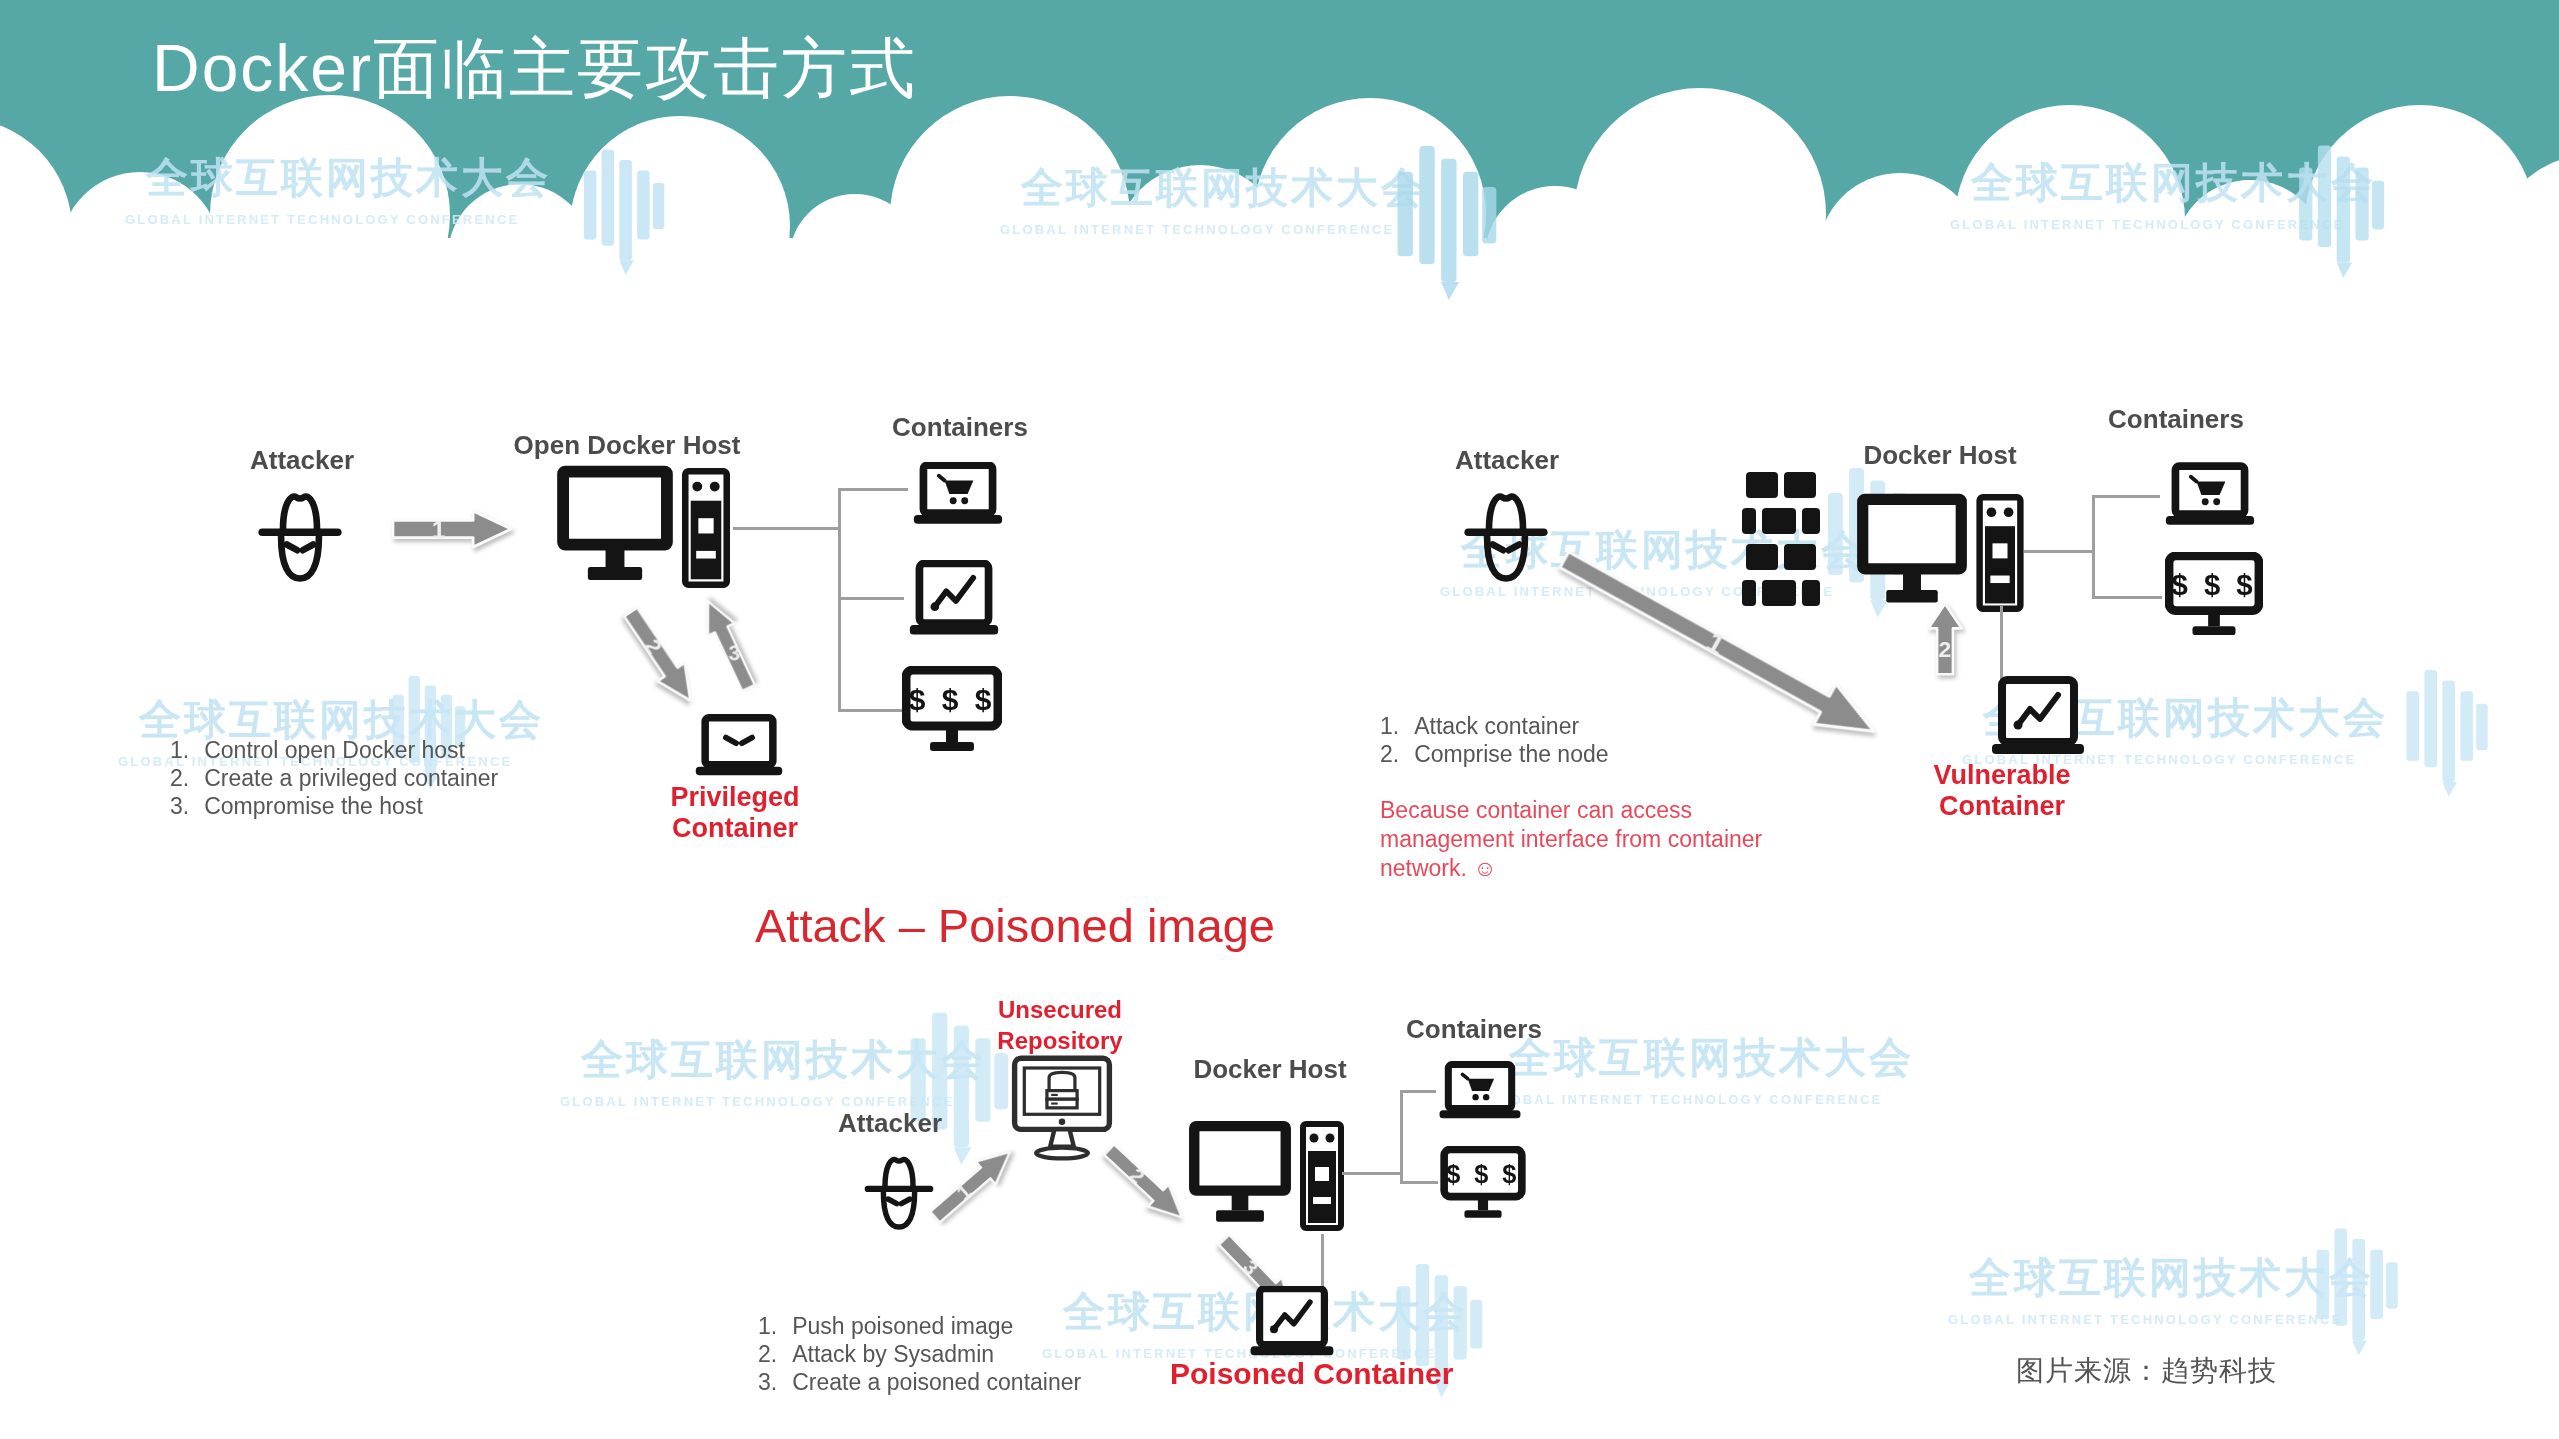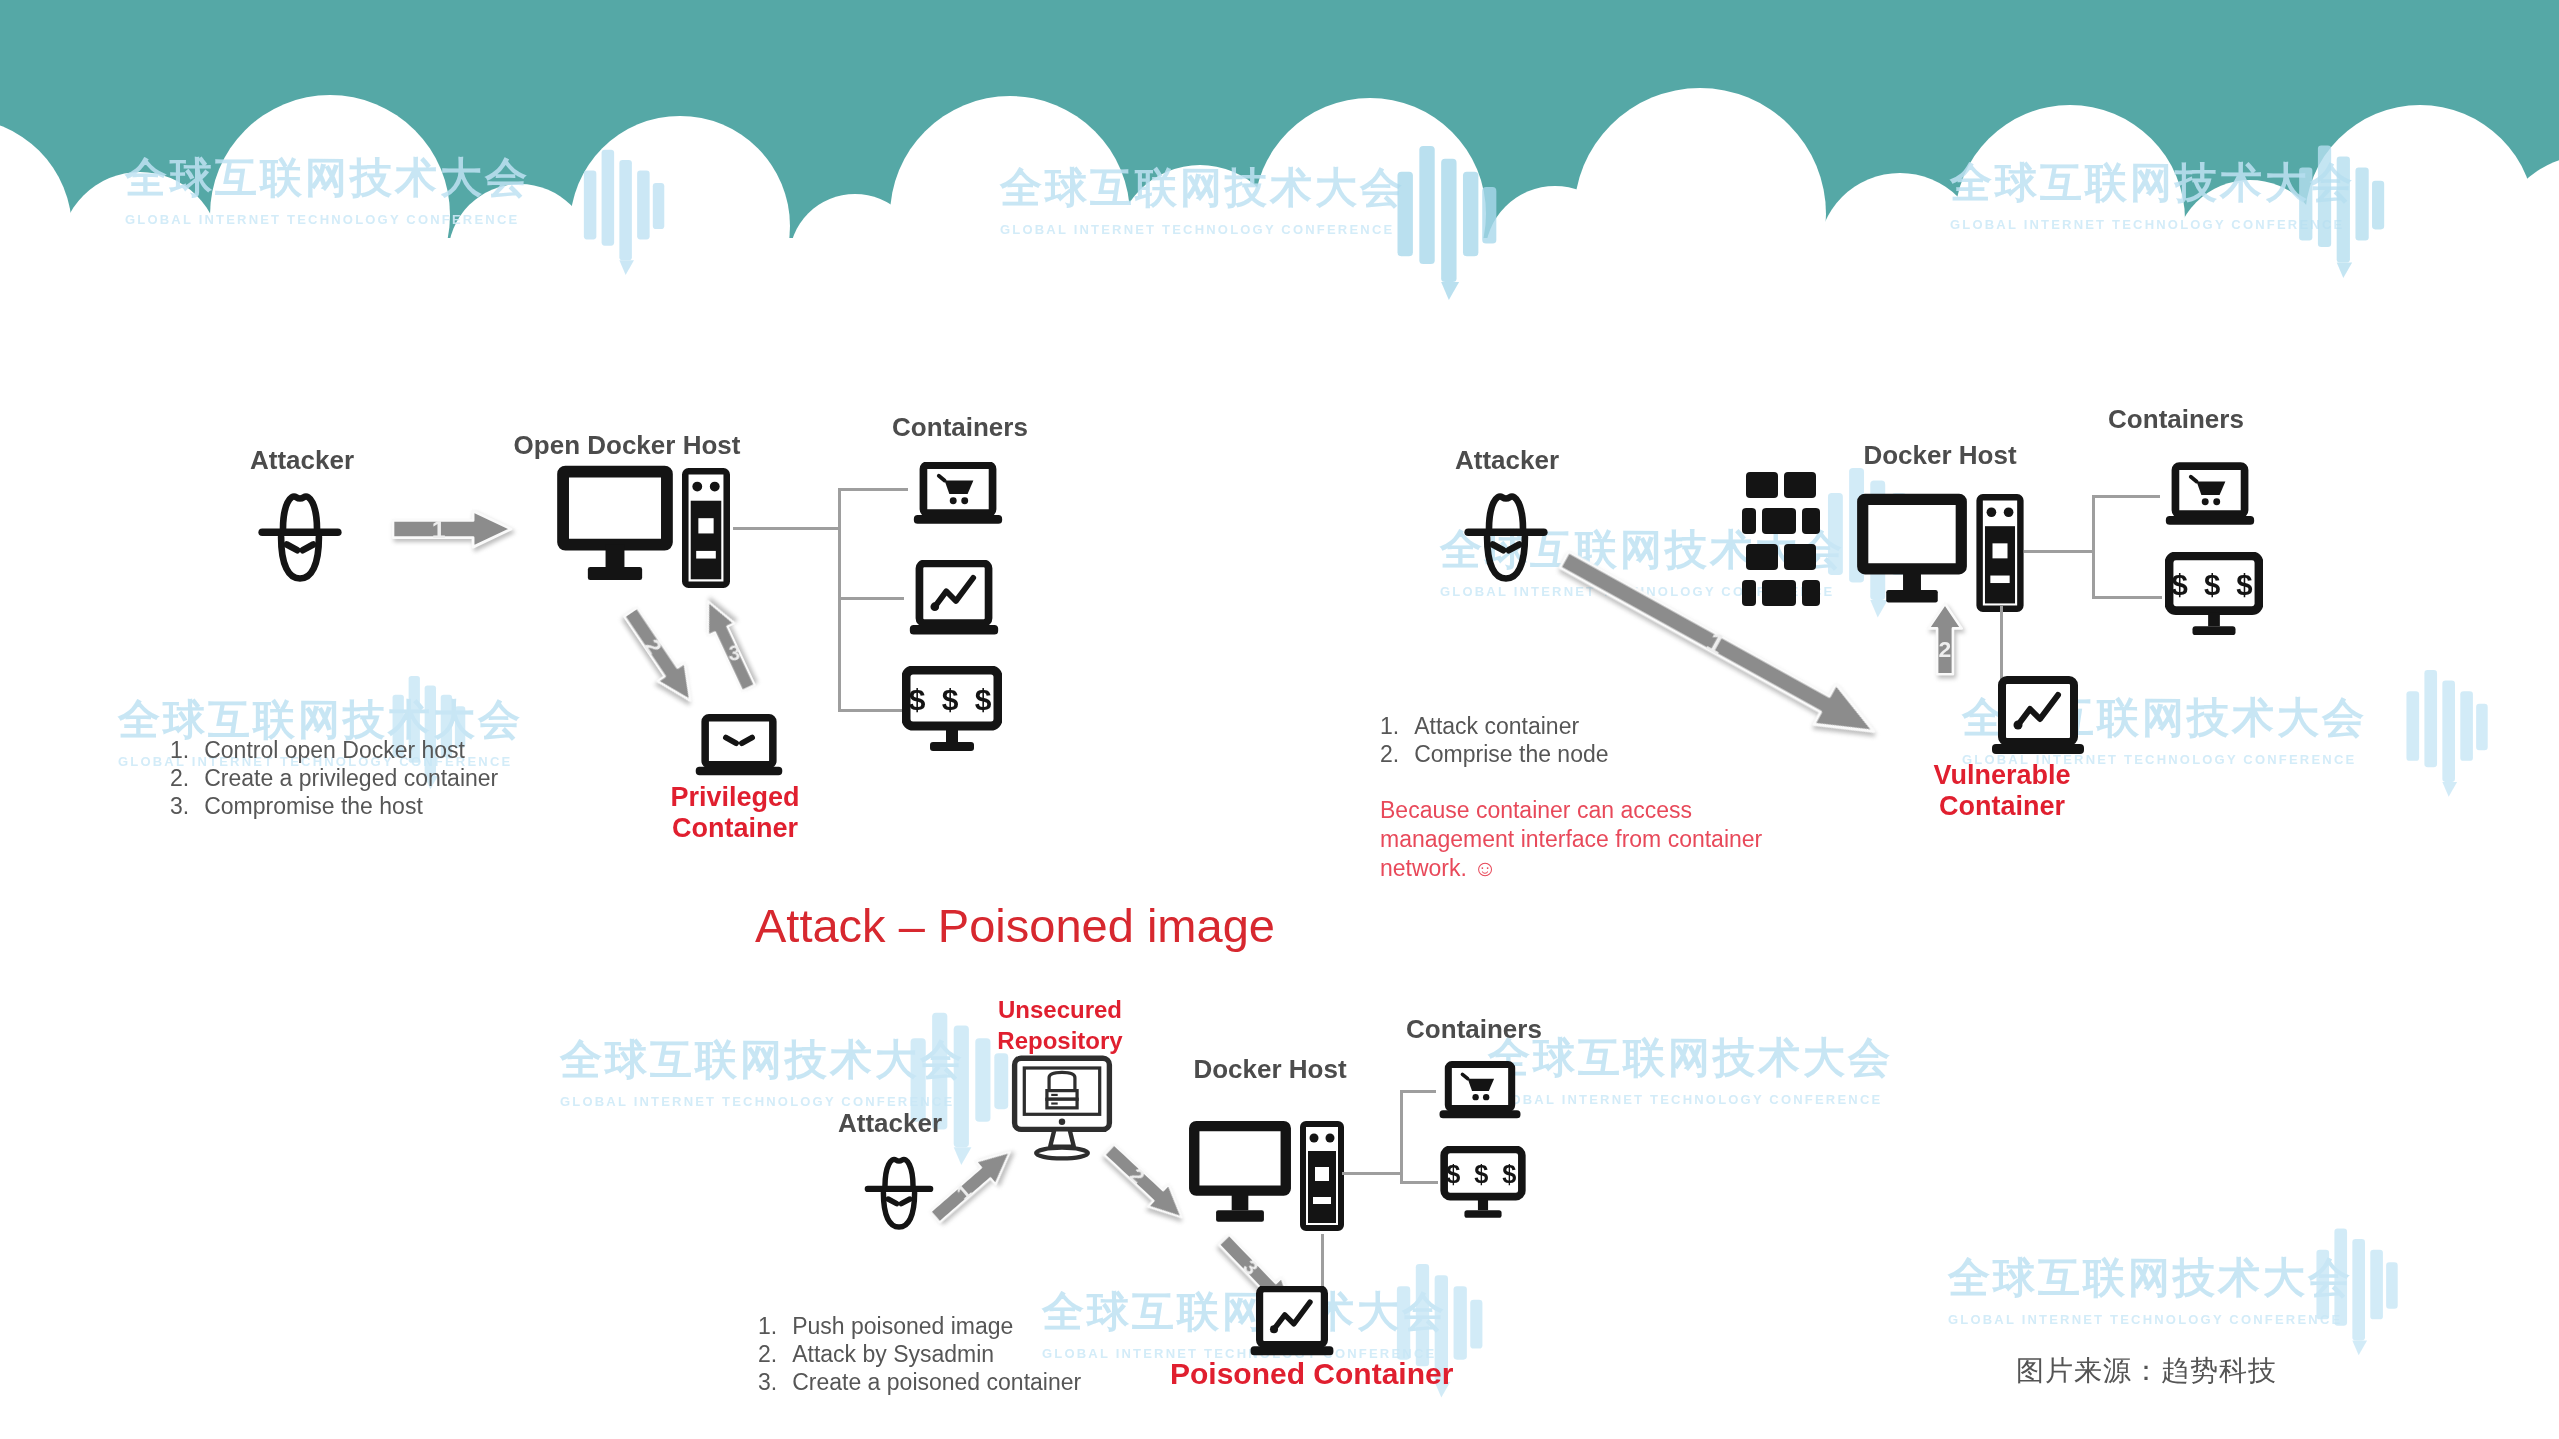--- a/index.html
+++ b/index.html
@@ -4,21 +4,21 @@
 <style>
   html,body{margin:0;padding:0;background:#ffffff;}
   #slide{position:relative;width:2559px;height:1439px;background:#ffffff;overflow:hidden;
          font-family:"Liberation Sans",sans-serif;}
   
   #teal-band{position:absolute;left:0;top:0;width:2559px;height:238px;background:#55a8a6;z-index:0;}
   #slide-title{position:absolute;left:152px;top:24px;font-size:66px;color:#ffffff;z-index:1;letter-spacing:2px;}
   .cloud{position:absolute;background:#ffffff;border-radius:50%;z-index:2;}
   
   .wm{position:absolute;z-index:3;pointer-events:none;}
-  .wm-cn{font-size:42px;font-weight:bold;letter-spacing:3px;color:#bfe2f3;opacity:.85;white-space:nowrap;}
+  .wm-cn{font-size:42px;font-weight:bold;letter-spacing:3px;color:#bfe2f3;opacity:.85;white-space:nowrap;margin-left:21px;}
   .wm-en{font-size:13px;font-weight:bold;letter-spacing:2.2px;color:#cfeaf8;opacity:.9;white-space:nowrap;margin-top:6px;}
   .wm-logo{position:absolute;z-index:3;opacity:.8;pointer-events:none;}
   
   .c{position:absolute;z-index:5;}
   .sec-title{font-size:47px;color:#d7282f;white-space:nowrap;}
   .lbl{font-weight:bold;color:#4c4c4c;font-size:26px;text-align:center;white-space:nowrap;}
   .rlbl{font-weight:bold;color:#e01f2f;font-size:27px;text-align:center;line-height:31px;}
   .steps{font-size:23px;color:#565656;}
   .step{display:flex;gap:15px;line-height:28px;}
   .note{font-size:23px;color:#e8495a;line-height:29px;}
@@ -27,20 +27,21 @@
   .arrow{filter:drop-shadow(2px 3px 2px rgba(110,110,110,.45));}
   .footer{font-size:28px;color:#545454;letter-spacing:1px;}
   svg{display:block;}
 </style>
 </head>
 <body>
 
 <div id="slide">
 
   <div id="teal-band"></div>
+  <div id="slide-title">Docker面临主要攻击方式</div>
   <div id="clouds">
       <div class="cloud" style="left: -152px; top: 118px; width: 224px; height: 224px;"></div>
       <div class="cloud" style="left: 60px; top: 172px; width: 160px; height: 160px;"></div>
       <div class="cloud" style="left: 210px; top: 95px; width: 240px; height: 240px;"></div>
       <div class="cloud" style="left: 448px; top: 184px; width: 144px; height: 144px;"></div>
       <div class="cloud" style="left: 570px; top: 116px; width: 220px; height: 220px;"></div>
       <div class="cloud" style="left: 789px; top: 194px; width: 132px; height: 132px;"></div>
       <div class="cloud" style="left: 890px; top: 96px; width: 240px; height: 240px;"></div>
       <div class="cloud" style="left: 1115px; top: 165px; width: 170px; height: 170px;"></div>
       <div class="cloud" style="left: 1254px; top: 98px; width: 232px; height: 232px;"></div>

